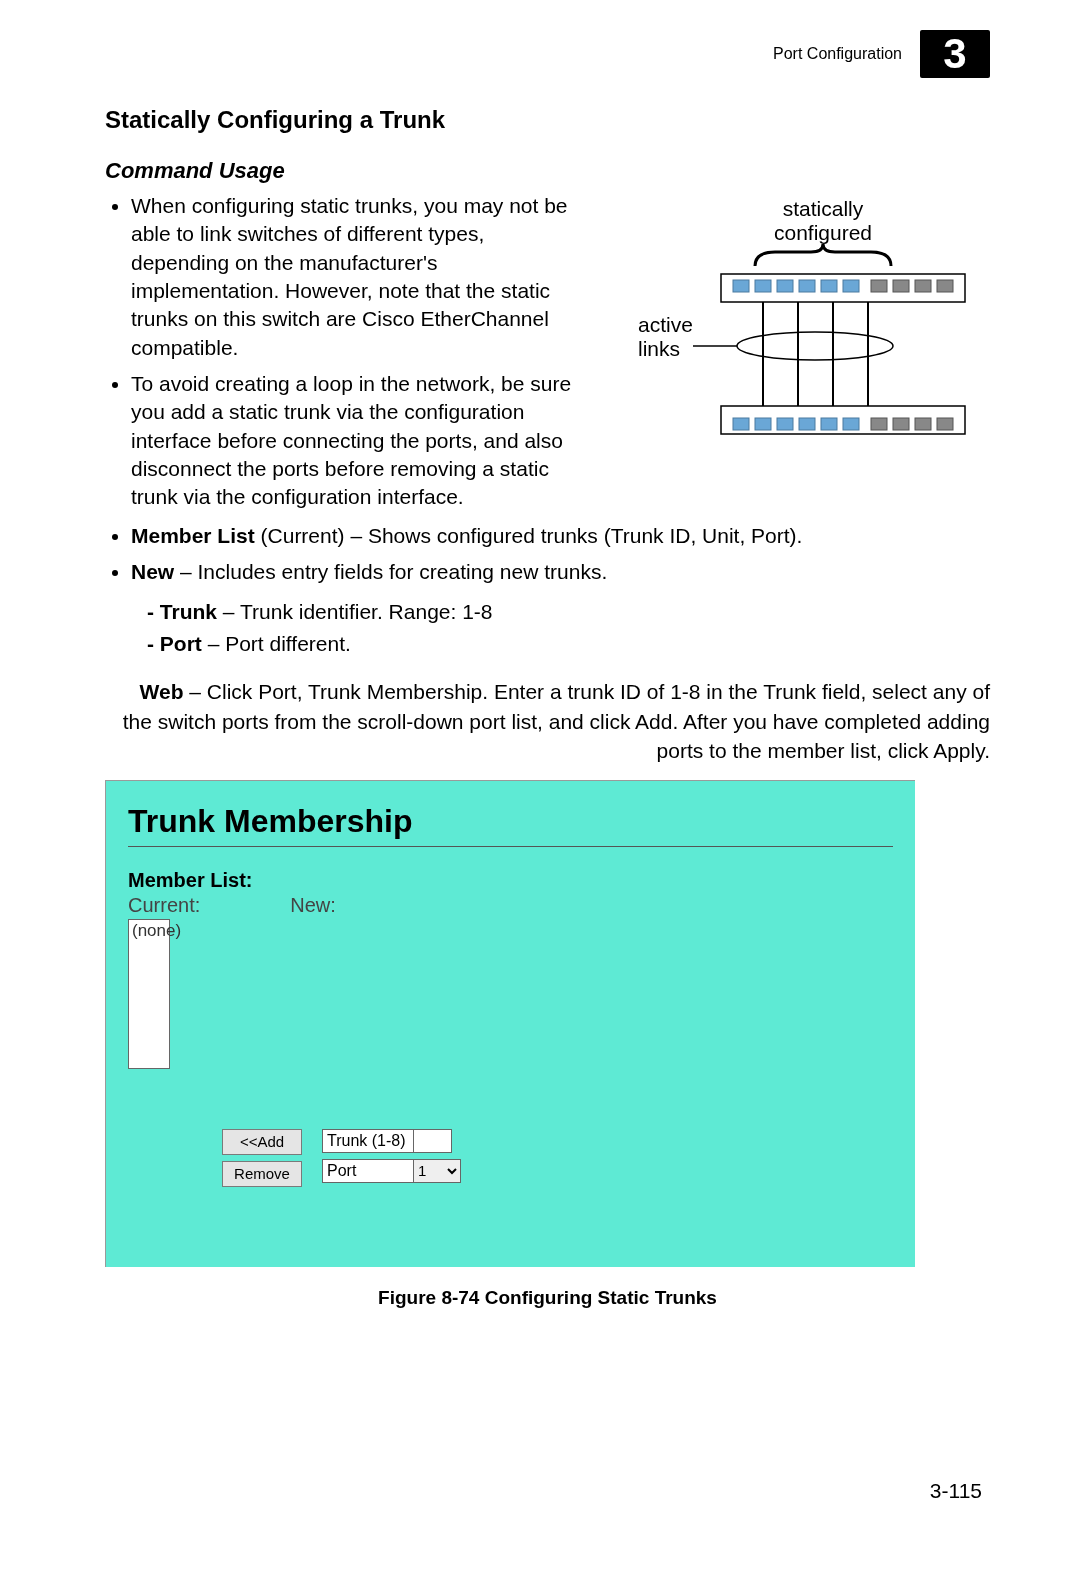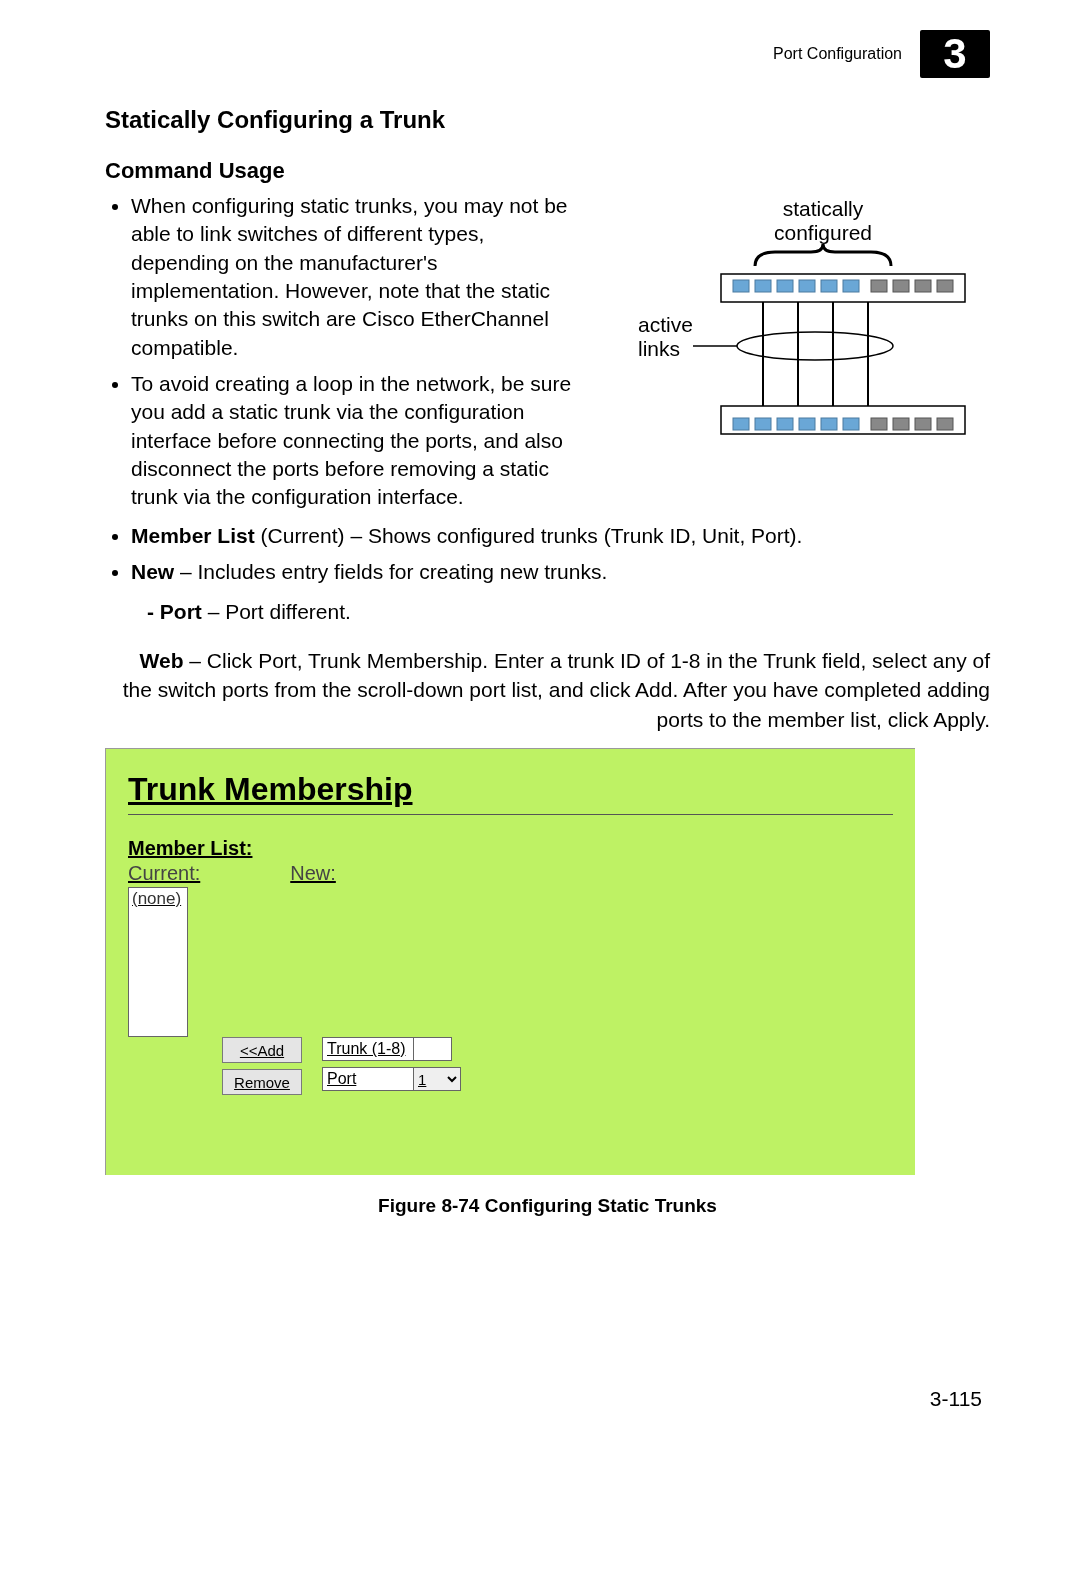--- a/index.html
+++ b/index.html
@@ -37,20 +37,21 @@
   }
   .section-heading {
     font-weight: bold;
     font-size: 24px;
     margin: 8px 0 24px 0;
   }
   .sub-heading {
     font-weight: bold;
     font-size: 22px;
     margin: 6px 0 8px 0;
+    font-style: italic;
   }
   .content-row {
     display: flex;
     gap: 18px;
     align-items: flex-start;
   }
   .text-col {
     flex: 0 0 470px;
   }
   ul.bullets {
@@ -97,22 +98,21 @@
     border: 1px solid #9a9a9a;
     border-right: none;
     border-bottom: none;
     padding: 0;
     margin-top: 10px;
     box-sizing: border-box;
     width: 810px;
   }
   .panel-inner {
     padding: 16px 22px 80px 22px;
-    background: #bef264;
-    text-decoration: underline;
+    background: #5eead4;
   }
   .panel-title {
     font-family: Arial, Helvetica, sans-serif;
     font-size: 32px;
     font-weight: bold;
     margin: 6px 0 4px 0;
     color: #000;
   }
   .panel-rule {
     border: none;
@@ -128,33 +128,34 @@
     display: flex;
     align-items: flex-start;
     gap: 90px;
     font-size: 20px;
     color: #444;
   }
   .current-label, .new-label {
     color: #444;
   }
   .listbox {
-    width: 60px;
+    width: 42px;
     height: 150px;
     border: 1px solid #666;
     font-size: 17px;
     color: #333;
     padding: 1px 3px;
     box-sizing: border-box;
     margin-top: 2px;
     background: #fff;
   }
   .controls-area {
     display: flex;
     gap: 20px;
+    margin-top: 60px;
     align-items: flex-start;
   }
   .btn {
     width: 80px;
     height: 26px;
     background: #e5e5e5;
     border: 1px solid #7a7a7a;
     font-size: 15px;
     font-family: Arial, Helvetica, sans-serif;
     cursor: pointer;
@@ -301,20 +302,21 @@
 
   <ul class="bullets">
     <li>
       <span class="bold">Member List</span><span> (Current) – Shows configured trunks (Trunk ID, Unit, Port).</span>
     </li>
     <li>
       <span class="bold">New</span><span> – Includes entry fields for creating new trunks.</span>
     </li>
   </ul>
   <ul class="dashes">
+    <li><span class="bold">Trunk</span><span> – Trunk identifier. Range: 1-8</span></li>
     <li><span class="bold">Port</span><span> – Port different.</span></li>
   </ul>
 
   <div class="para">
     <span class="bold">Web</span><span> – Click Port, Trunk Membership. Enter a trunk ID of 1-8 in the Trunk field, select any of the switch ports from the scroll-down port list, and click Add. After you have completed adding ports to the member list, click Apply.</span>
   </div>
 
   <div class="panel-outer">
     <div class="panel-inner">
       <div class="panel-title">Trunk Membership</div>

